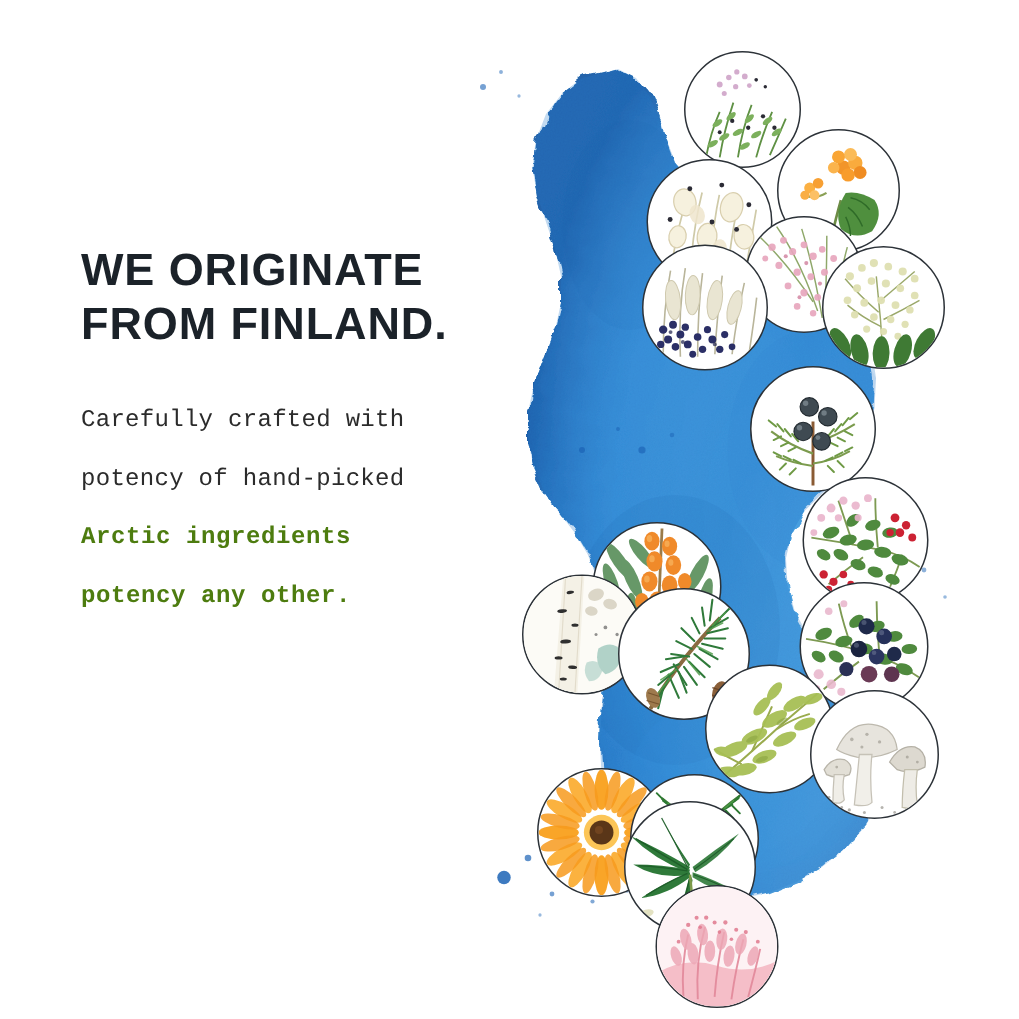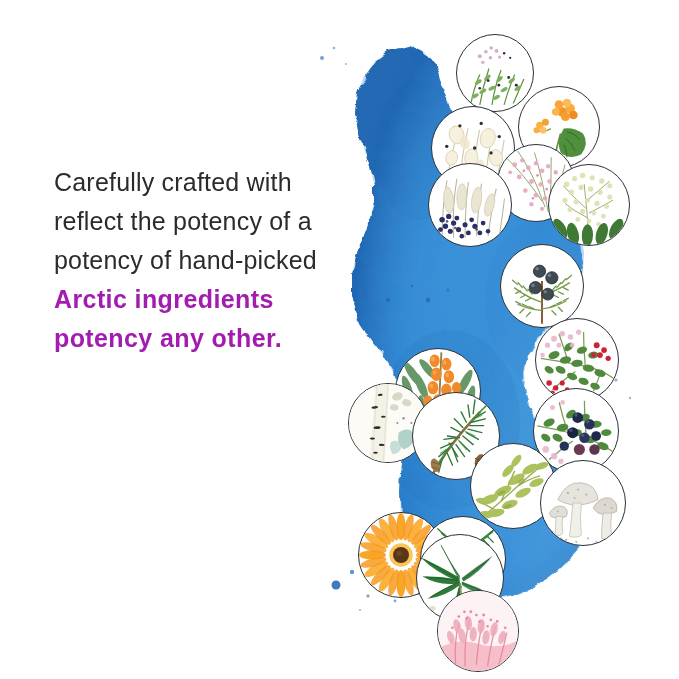--- a/index.html
+++ b/index.html
@@ -22,28 +22,28 @@
     font-weight:bold;
     font-size:30px;
     line-height:36px;
     letter-spacing:0.6px;
     color:#1b2229;
     margin:0 0 26px 0;
     white-space:pre-line;
   }
   .body-copy{margin:0;}
   .body-line{
-    font-family:Liberation Sans, sans-serif;
-    font-size:25px;
+    font-family:Liberation Mono, monospace;
+    font-size:16px;
     line-height:39px;
     letter-spacing:0.2px;
     color:#2b2b2b;
     white-space:nowrap;
   }
-  .body-line.bold{font-weight:bold;color:#a21caf;letter-spacing:0.4px;}
+  .body-line.bold{font-weight:bold;color:#4d7c0f;letter-spacing:0.4px;}
 
   
   .map-area{position:absolute;left:300px;top:0;width:379px;height:679px;}
   .map-svg{position:absolute;left:0;top:0;width:379px;height:679px;}
 
   
   .badge{
     position:absolute;
     border-radius:50%;
     background:#ffffff;
@@ -52,23 +52,24 @@
     box-sizing:border-box;
   }
   .badge svg{display:block;width:100%;height:100%;}
 </style>
 </head>
 <body>
 
 <div id="stage">
 
   <div class="text-panel">
+    <h1 class="headline">WE ORIGINATE
+FROM FINLAND.</h1>
     <div class="body-copy">
       <div class="body-line">Carefully crafted with</div>
-      <div class="body-line">reflect the potency of a</div>
       <div class="body-line">potency of hand-picked</div>
       <div class="body-line bold">Arctic ingredients</div>
       <div class="body-line bold">potency any other.</div>
     </div>
   </div>
 
   <div class="map-area">
 
     <svg class="map-svg" viewBox="0 0 379 679">
       <defs>

